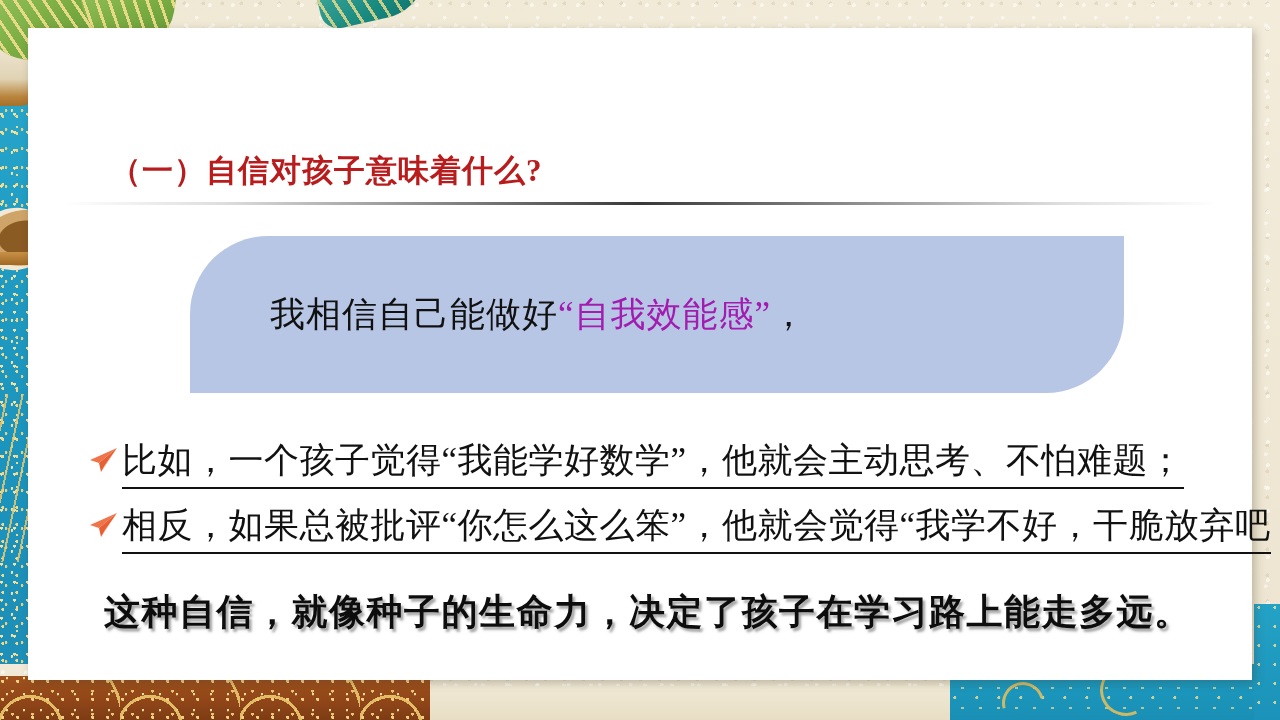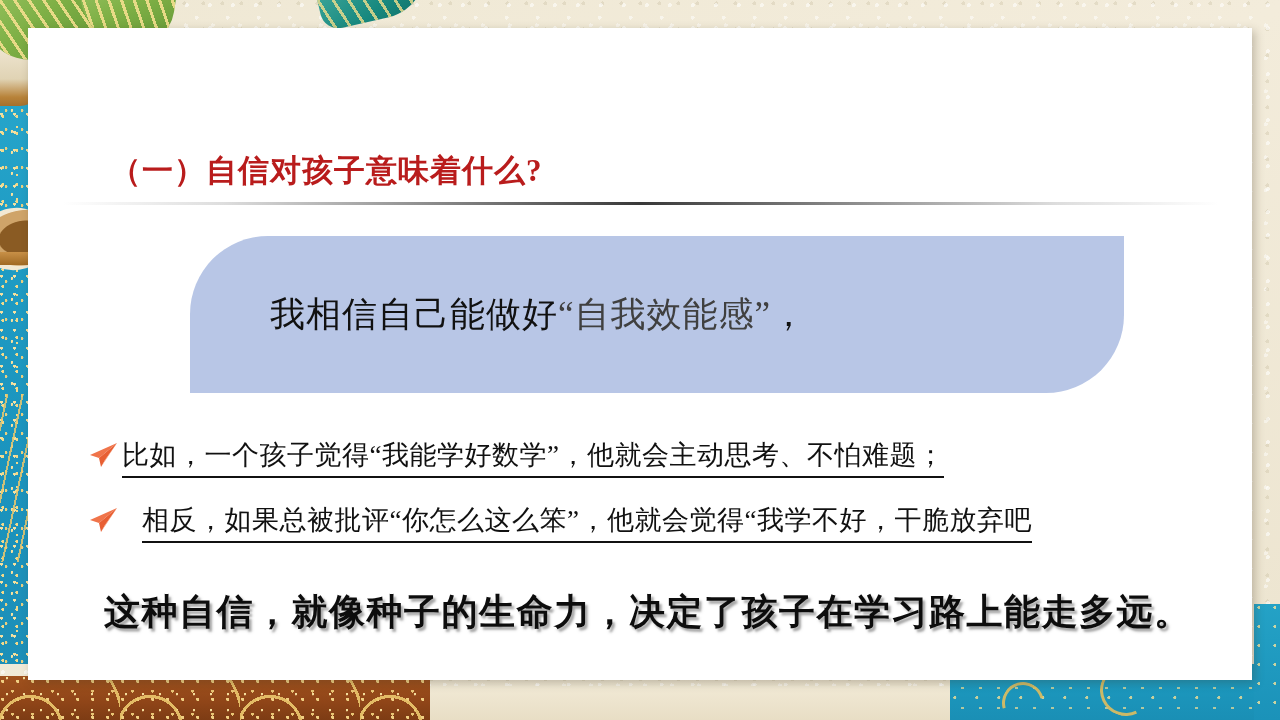--- a/index.html
+++ b/index.html
@@ -228,41 +228,41 @@
   }
   .concept-line {
     font-size: 35px;
     line-height: 60px;
     color: #111111;
     white-space: nowrap;
     letter-spacing: 1px;
     font-family: "Liberation Serif", "DejaVu Serif", serif;
   }
   .concept-line.indent { padding-left: 54px; }
-  .hl-purple { color: #404040; }
+  .hl-purple { color: #a21caf; }
 
   
   .bullet-row {
     position: absolute;
     left: 88px;
     display: flex;
     align-items: center;
     width: 1180px;
   }
   .bullet-row.r1 { top: 437px; }
-  .bullet-row.r2 { top: 502px; gap: 20px; }
+  .bullet-row.r2 { top: 502px; }
 
   .plane-icon {
     flex: 0 0 auto;
     width: 30px; height: 26px;
     margin-right: 4px;
     margin-bottom: 6px;
   }
   .bullet-text {
-    font-size: 27px;
+    font-size: 35px;
     color: #111111;
     white-space: nowrap;
     letter-spacing: 0.5px;
     border-bottom: 2.5px solid #111111;
     padding-bottom: 3px;
     font-family: "Liberation Serif", "DejaVu Serif", serif;
   }
 
   
   .conclusion {

